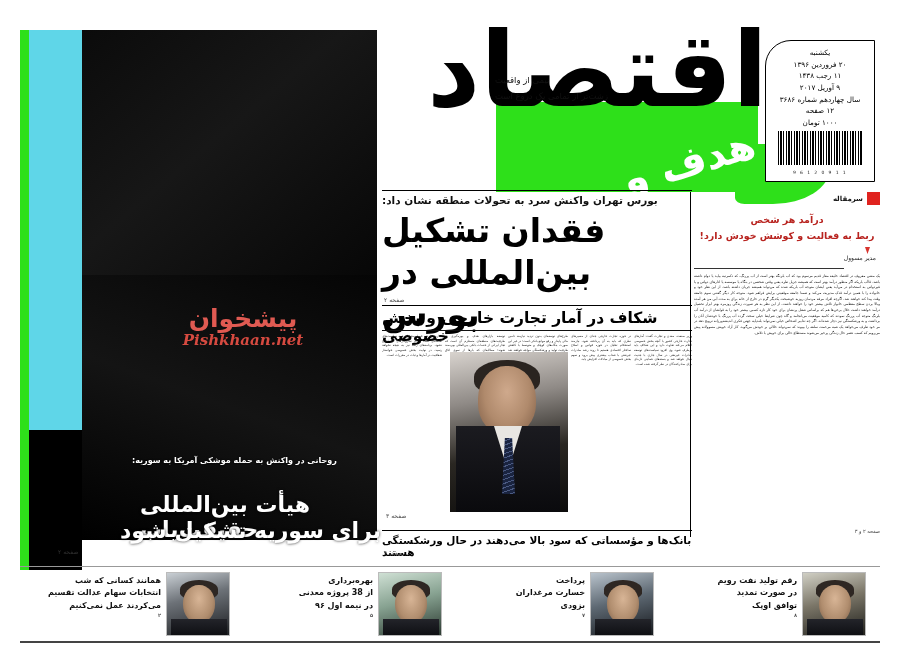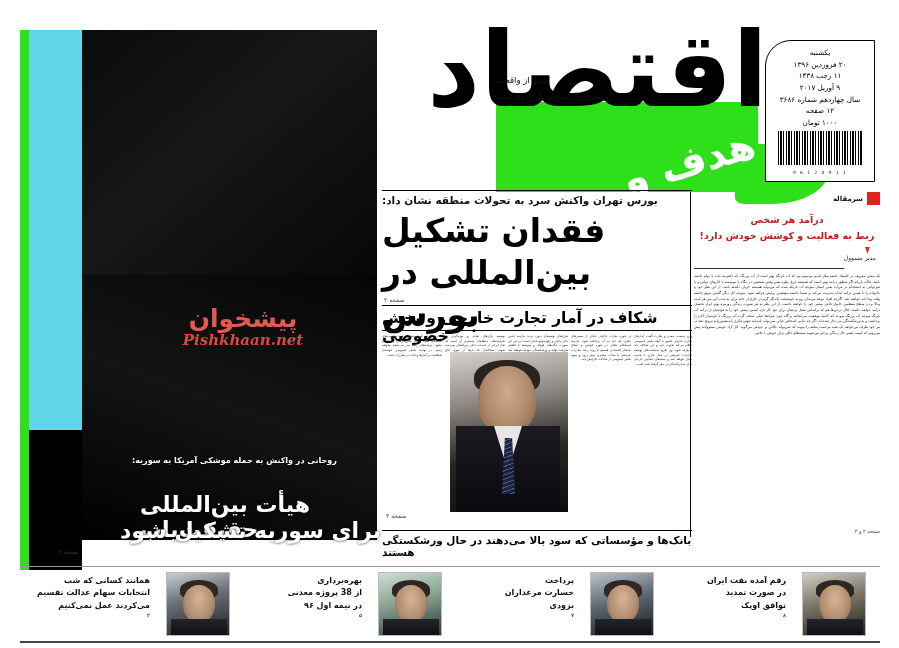--- a/index.html
+++ b/index.html
@@ -169,21 +169,21 @@
     position:absolute;right:0;top:82px;width:186px;height:250px;overflow:hidden;
     font-size:3.5px;line-height:1.62;color:#111;text-align:justify;direction:rtl;
   }
   .edit-ref{position:absolute;right:0;top:336px;font-size:5px;color:#444;direction:rtl;}
 
   
   .bot-rule{position:absolute;left:20px;top:566px;width:860px;height:1px;background:#999;}
   .bot-rule2{position:absolute;left:20px;top:641px;width:860px;height:2px;background:#444;}
   .thumbs{position:absolute;left:24px;top:572px;width:856px;height:66px;display:flex;
     flex-direction:row-reverse;gap:6px;}
-  .thumb{width:206px;height:66px;display:flex;flex-direction:row;align-items:flex-start;gap:16px;}
+  .thumb{width:206px;height:66px;display:flex;flex-direction:row;align-items:flex-start;gap:5px;}
   .thumb-text{flex:1;font-size:8px;font-weight:bold;color:#111;line-height:1.55;
     text-align:right;direction:rtl;padding-top:3px;}
   .thumb-ref{font-size:5px;color:#555;}
   .thumb-img{width:62px;height:62px;border:1px solid #bbb;position:relative;overflow:hidden;}
   .ti-a{background:linear-gradient(165deg,#c9cfd4 0%,#6d7278 40%,#1d1f22 100%);}
   .ti-b{background:linear-gradient(165deg,#cfe0d4 0%,#87a291 45%,#2c3a31 100%);}
   .ti-c{background:linear-gradient(165deg,#b9c3cc 0%,#5e6973 45%,#16191d 100%);}
   .ti-d{background:linear-gradient(165deg,#d0cfc4 0%,#7b7668 45%,#20201c 100%);}
   .ti-face{position:absolute;left:16px;top:12px;width:32px;height:38px;border-radius:48%;
     background:radial-gradient(ellipse at 50% 36%,#d8b596 0%,#b08d6e 60%,#7a5c45 100%);}
@@ -338,21 +338,21 @@
       </div>
     </div>
 
     <div class="thumb">
       <div class="thumb-img ti-d">
         <div class="ti-hair"></div>
         <div class="ti-face"></div>
         <div class="ti-body"></div>
       </div>
       <div class="thumb-text">
-        <div>رقم آمده نفت ایران</div>
+        <div>رقم تولید نفت رویم</div>
         <div>در صورت تمدید</div>
         <div>توافق اوپک</div>
         <div class="thumb-ref">۸</div>
       </div>
     </div>
 
   </div>
   <div class="bot-rule2"></div>
 
 </div>

